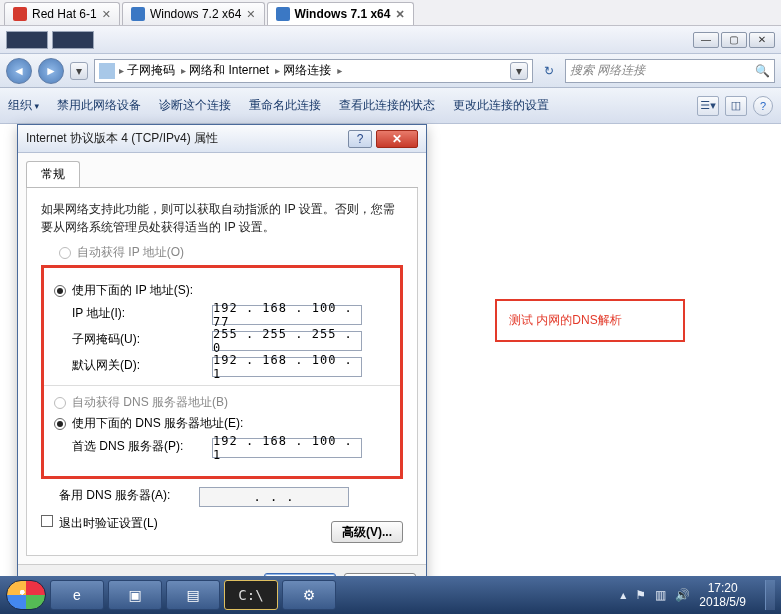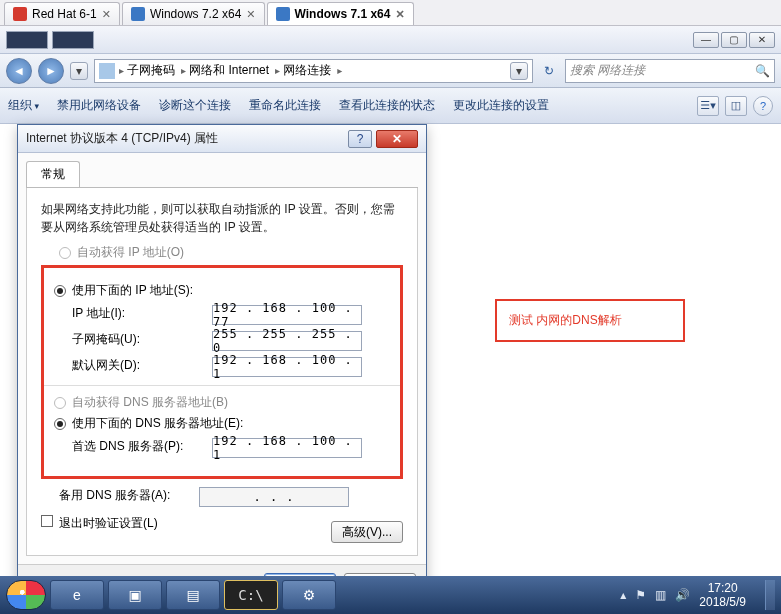--- a/index.html
+++ b/index.html
@@ -64,21 +64,21 @@
 .radio.disabled { border-color:#bbb; }
 .field-row { display:flex; margin:6px 0 6px 18px; }
 .field-row label { width:140px; }
 .ip-input { width:150px; height:20px; border:1px solid #9aa5b8; background:#fff; display:flex; align-items:center; justify-content:center; font-family:monospace; letter-spacing:1px; }
 .ip-input.readonly { background:#f5f5f5; }
 .hr { border-top:1px solid #ddd; margin:8px -10px; }
 
 .check-row { display:flex; align-items:flex-start; gap:6px; margin-top:8px; }
 .checkbox { width:12px; height:12px; border:1px solid #666; background:#fff; }
 .adv-row { display:flex; justify-content:flex-end; margin-top:6px;}
-.btn { min-width:72px; height:22px; border:1px solid #888; background:linear-gradient(#fdfdfd,#e4e4e4); border-radius:3px; display:inline-flex; align-items:center; justify-content:center; padding:0 10px;}
+.btn { min-width:72px; height:22px; border:1px solid #888; background:linear-gradient(#fdfdfd,#e4e4e4); border-radius:3px; display:inline-flex; align-items:center; justify-content:center; padding:0 10px;font-weight:bold;}
 .dlg-foot { display:flex; justify-content:flex-end; gap:8px; padding:8px 10px; background:#f0f0f0; border-top:1px solid #ccc;}
 .btn.primary { border-color:#3a6ab4; box-shadow:0 0 0 1px #8fb6e8 inset; }
 
 
 .annot { position:absolute; left:495px; top:175px; width:190px; border:2px solid #e33a2a; padding:10px 12px; color:#e33a2a; font-size:13px; line-height:1.6; background:#fff; }
 
 
 .taskbar { position:absolute; bottom:0; left:0; right:0; height:38px; background:linear-gradient(#4a6a9a,#1f3a62); display:flex; align-items:center; padding:0 6px; }
 .start { width:40px; height:30px; border-radius:15px; background:radial-gradient(circle at 40% 40%, #fff 8%, transparent 9%), conic-gradient(#e34 0 90deg,#5b5 90deg 180deg,#48e 180deg 270deg,#fb4 270deg 360deg); border:1px solid #1a2a48;}
 .task-item { width:54px; height:30px; margin-left:4px; background:linear-gradient(#6a8ab8,#3a5a8a); border:1px solid #2a4570; border-radius:3px; display:flex; align-items:center; justify-content:center; color:#fff; font-size:14px;}

